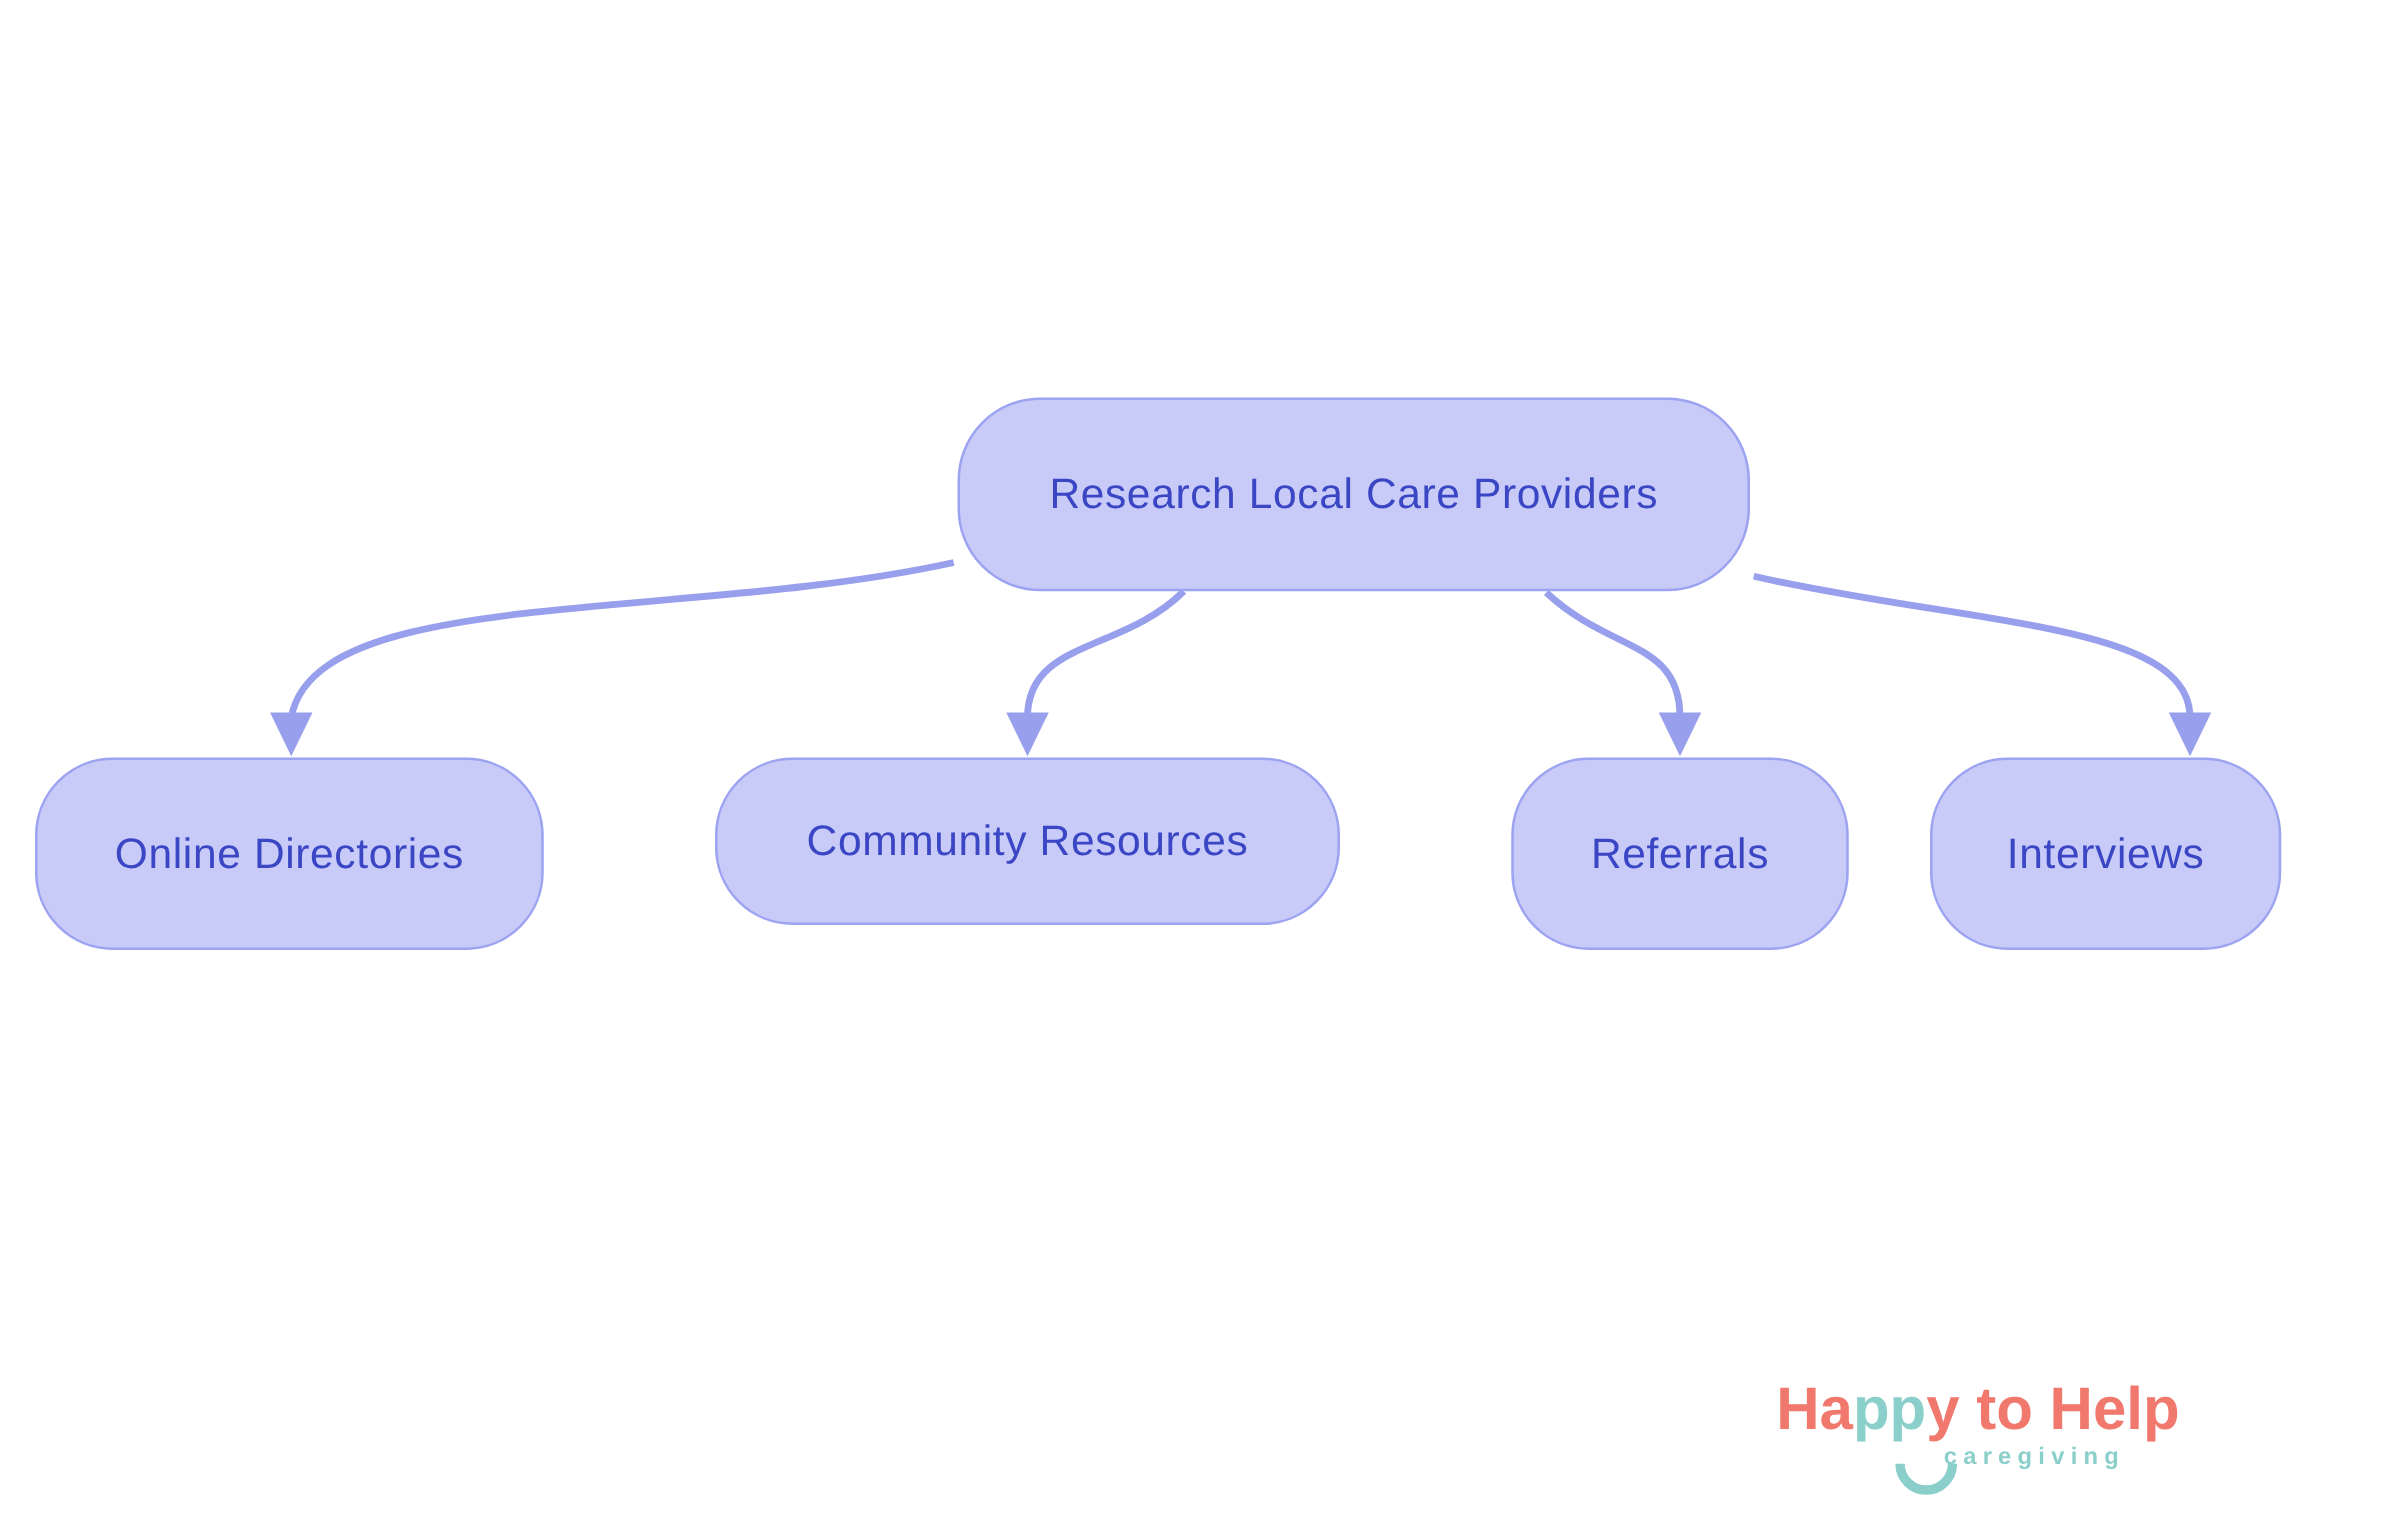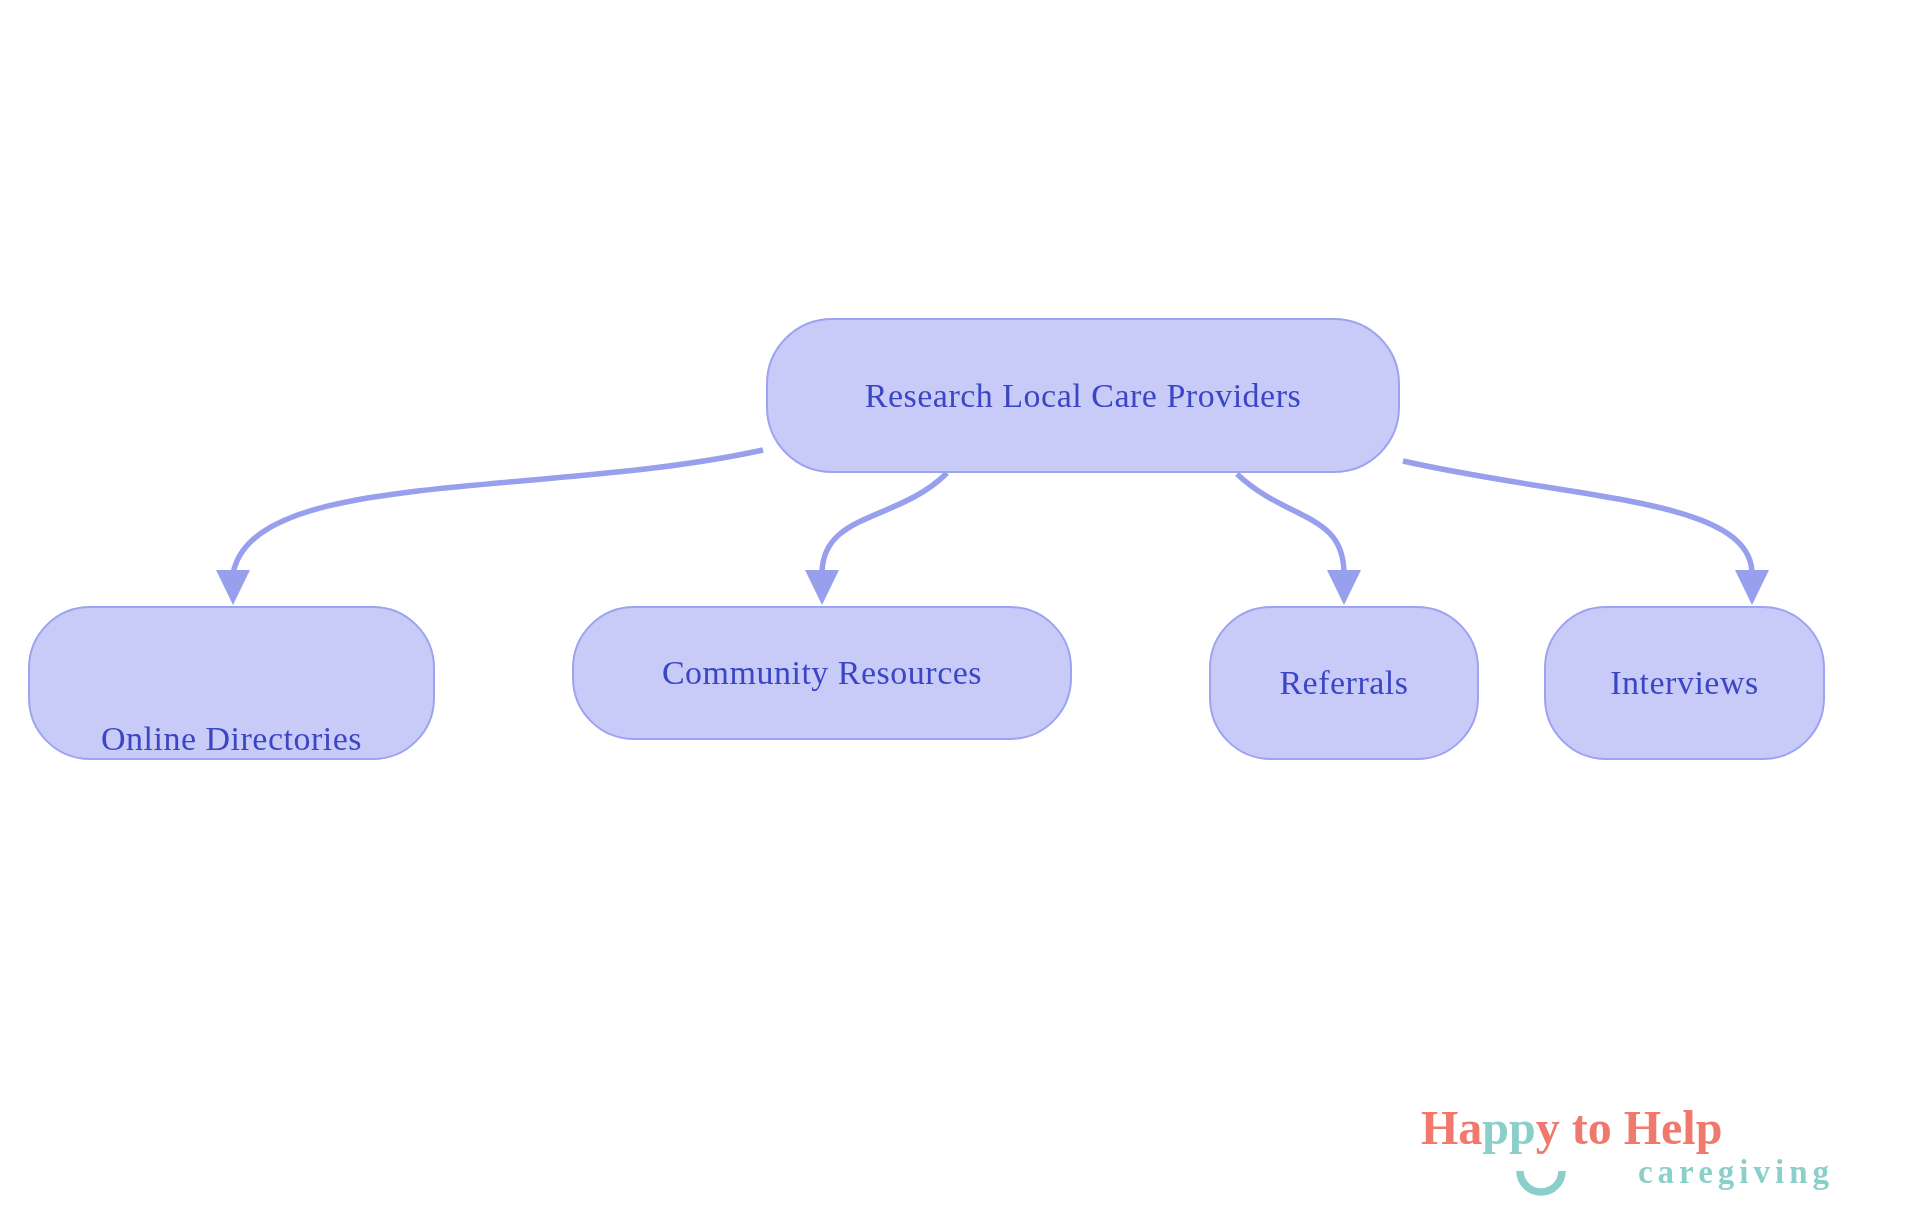--- a/index.html
+++ b/index.html
@@ -12,21 +12,21 @@
     --bg: #FFFFFF;
   }
   * { margin: 0; padding: 0; box-sizing: border-box; }
   html, body { background: var(--bg); }
   .canvas {
     position: relative;
     width: 1920px;
     height: 1215px;
     background: var(--bg);
     overflow: hidden;
-    font-family: Liberation Serif, serif;
+    font-family: Liberation Sans, sans-serif;
   }
   .edges-layer {
     position: absolute;
     left: 0; top: 0;
     width: 1920px; height: 1215px;
   }
   .edge-path {
     fill: none;
     stroke: var(--arrow);
     stroke-width: 5.5;
@@ -39,21 +39,21 @@
     border-radius: 62px;
     display: flex;
     align-items: center;
     justify-content: center;
     color: var(--node-text);
     font-size: 34px;
     letter-spacing: 0.5px;
     white-space: nowrap;
   }
   .node-research   { left: 766px;  top: 318px; width: 634px; height: 155px; border-radius: 66px; }
-  .node-online     { left: 28px;   top: 606px; width: 407px; height: 154px; align-items: flex-end; }
+  .node-online     { left: 28px;   top: 606px; width: 407px; height: 154px; }
   .node-community  { left: 572px;  top: 606px; width: 500px; height: 134px; }
   .node-referrals  { left: 1209px; top: 606px; width: 270px; height: 154px; }
   .node-interviews { left: 1544px; top: 606px; width: 281px; height: 154px; }
   .logo {
     position: absolute;
     left: 1421px;
     top: 1104px;
     width: 465px;
     height: 105px;
   }
@@ -68,23 +68,23 @@
   .logo-teal  { color: var(--teal); }
   .logo-smile {
     position: absolute;
     left: 94px;
     top: 64px;
     width: 52px;
     height: 34px;
   }
   .logo-tagline {
     margin-top: 4px;
-    text-align: right;
+    text-align: center;
     padding-right: 52px;
-    font-size: 33px;
+    font-size: 19px;
     font-weight: bold;
     letter-spacing: 5px;
     color: var(--teal);
     line-height: 1;
   }
 </style>
 </head>
 <body>
 
 <div class="canvas">

